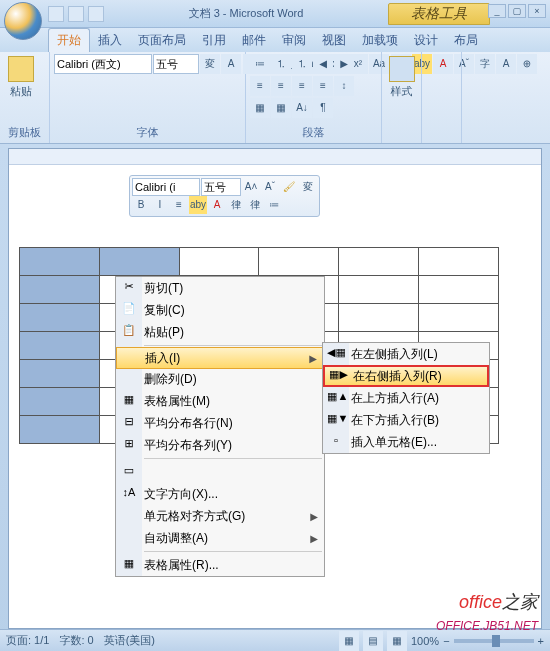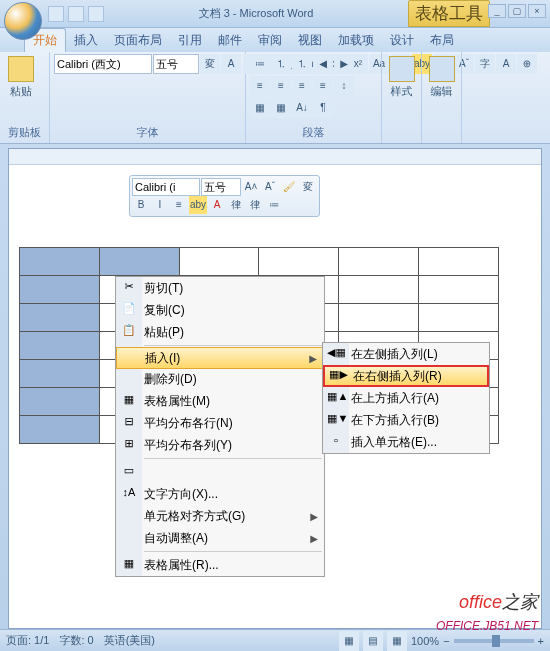--- a/index.html
+++ b/index.html
@@ -2,24 +2,24 @@
 <html><head>
 <meta charset="utf-8">
 <style>
 * { box-sizing: border-box; margin: 0; padding: 0; font-family: "Microsoft YaHei", SimSun, sans-serif; }
 body { width: 550px; height: 651px; background: linear-gradient(#c9ddf2, #b8d0e9); overflow: hidden; position: relative; }
 .titlebar { height: 28px; background: linear-gradient(#d6e5f5, #bcd5ee); display: flex; align-items: center; font-size: 11px; color: #3b5a82; border-bottom: 1px solid #9db9d9; }
 .office-btn { width: 38px; height: 38px; border-radius: 50%; background: radial-gradient(circle at 30% 30%, #fff, #f0c05a 40%, #4a8cca 60%, #3a6a9a); position: absolute; top: 2px; left: 4px; border: 1px solid #6a8db5; z-index: 10; }
 .qat { margin-left: 48px; display: flex; gap: 4px; }
 .qat-btn { width: 16px; height: 16px; background: #dce9f7; border: 1px solid #aac2dd; }
 .title-text { flex: 1; text-align: center; }
-.tool-ctx { background: linear-gradient(#f5d97a, #e8c550); padding: 1px 6px; border: 1px solid #c4a840; border-radius: 2px 2px 0 0; font-size: 17px; color: #5a4a1a; margin-right: 60px; }
+.tool-ctx { background: linear-gradient(#f5d97a, #e8c550); padding: 1px 22px; border: 1px solid #c4a840; border-radius: 2px 2px 0 0; font-size: 14px; color: #5a4a1a; margin-right: 60px; font-style: italic; }
 .win-btns { position: absolute; right: 4px; top: 4px; display: flex; gap: 2px; }
 .win-btns div { width: 18px; height: 14px; background: #cfe0f2; border: 1px solid #9bb6d5; font-size: 9px; text-align: center; line-height: 12px; color: #3a5a7a; }
-.ribbon-tabs { display: flex; background: linear-gradient(#dae8f7, #c5dbf0); height: 24px; align-items: end; font-size: 12px; padding-left: 24px; }
+.ribbon-tabs { display: flex; background: linear-gradient(#dae8f7, #c5dbf0); height: 24px; align-items: end; font-size: 12px; padding-left: 48px; }
 .ribbon-tabs span { padding: 3px 8px; color: #3a5a8a; cursor: pointer; }
 .ribbon-tabs .active { background: #e8f0fa; border: 1px solid #9bb6d5; border-bottom: none; border-radius: 3px 3px 0 0; color: #d97a2a; }
 .ribbon { height: 92px; background: linear-gradient(#e8f0fa, #d5e4f4); border-bottom: 1px solid #9bb6d5; display: flex; font-size: 11px; }
 .rgroup { border-right: 1px solid #b8ceea; padding: 2px 4px; display: flex; flex-direction: column; justify-content: space-between; }
 .rgroup-label { text-align: center; color: #4a6a9a; font-size: 11px; padding: 1px; }
 .rcontent { flex: 1; display: flex; gap: 2px; }
 .big-btn { display: flex; flex-direction: column; align-items: center; width: 34px; font-size: 11px; color: #3a5a7a; }
 .big-ico { width: 26px; height: 26px; background: #f5d97a; border: 1px solid #c4a840; margin: 2px; }
 .row-btns { display: flex; gap: 1px; }
 .sbtn { width: 20px; height: 20px; background: #dce9f7; border: 1px solid transparent; font-size: 10px; text-align: center; line-height: 18px; color: #3a5a7a; }
@@ -148,26 +148,20 @@
   <div class="rgroup" style="width:40px">
     <div class="rcontent">
         <div class="big-btn">
           <div class="big-ico" style="background:#cfe0f2"></div>
           <span>样式</span>
         </div>
       </div>
     <div class="rgroup-label"></div>
   </div>
   <div class="rgroup" style="width:40px">
-    <div class="rcontent">
-        <div class="big-btn">
-          <div class="big-ico" style="background:#cfe0f2"></div>
-          <span>编辑</span>
-        </div>
-      </div>
     <div class="rgroup-label"></div>
   </div>
 </div>
 
 <div class="doc-area">
   <div class="ruler"></div>
   <div class="page">
     <div class="mini-tb">
       <div class="mini-row">
         <input class="combo" style="width: 68px; height: 18px;" value="Calibri (i">

